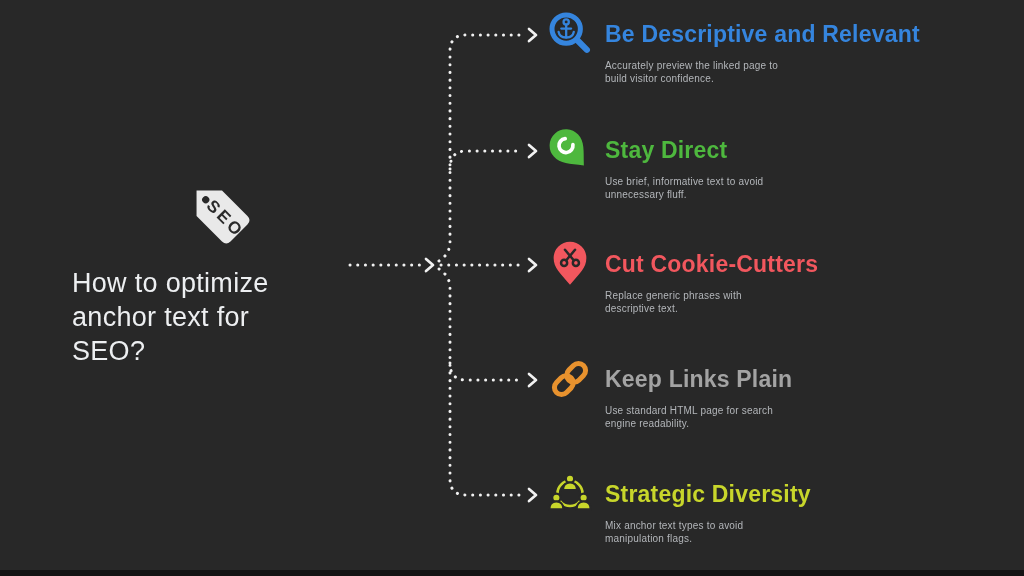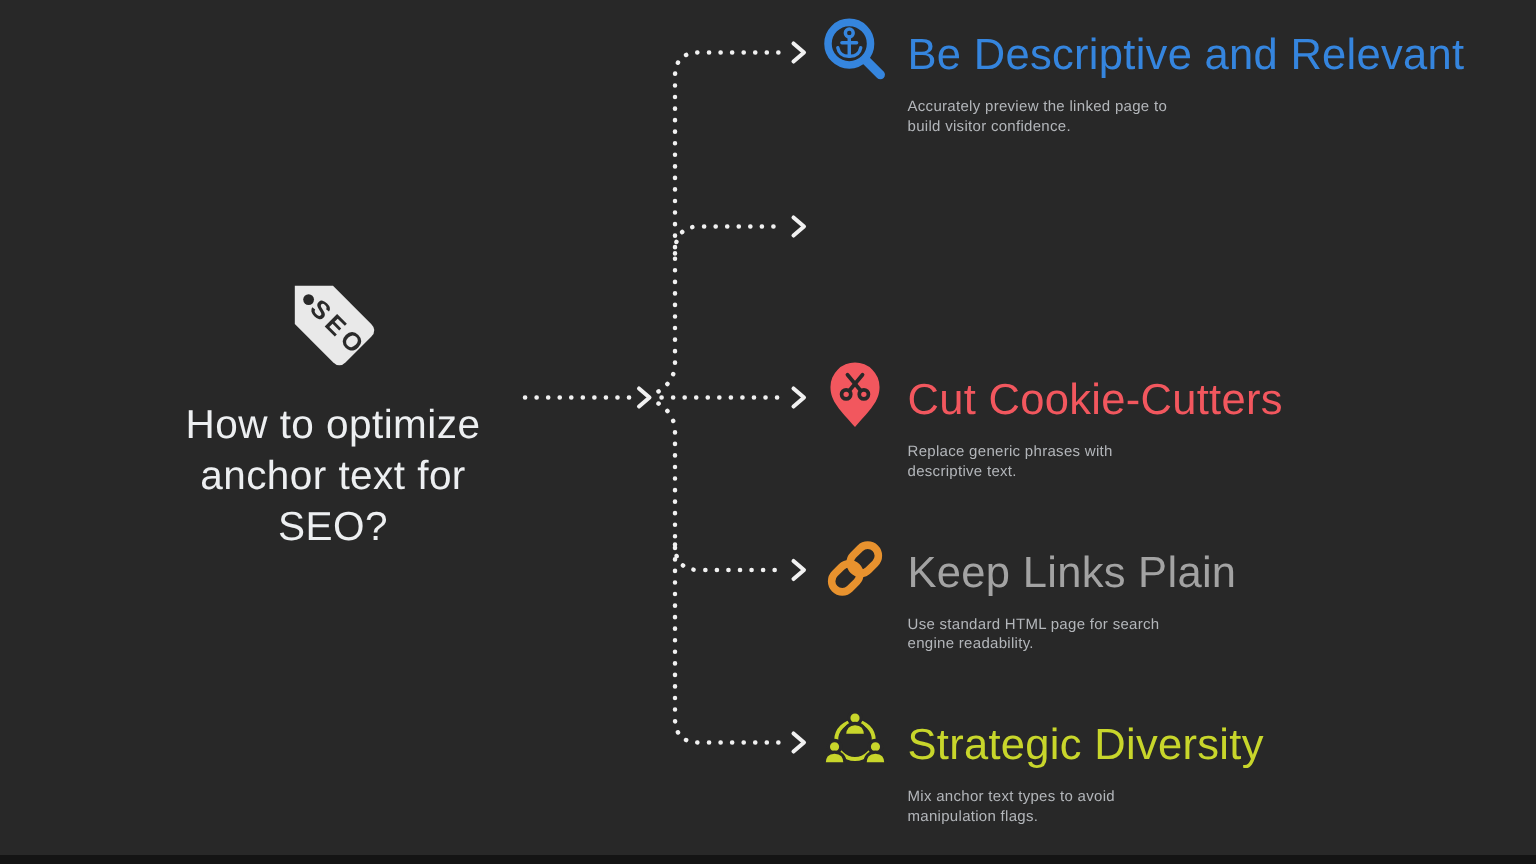--- a/index.html
+++ b/index.html
@@ -22,34 +22,34 @@
   }
   .seo-tag .tag-label {
     position:absolute; left:3px; top:3px; width:88px; height:88px;
     display:flex; align-items:center; justify-content:center;
     transform:rotate(45deg);
     font-size:17px; font-weight:bold; letter-spacing:3px;
     color:#2a2a2a;
   }
   .question {
     position:absolute; left:72px; top:266px; width:300px;
-    text-align:center;
+    text-align:left;
     font-size:27px; font-weight:400; line-height:1.26;
     color:#edeff1;
     white-space:pre-line;
     letter-spacing:.3px;
   }
 
   
   .tip { position:absolute; left:546px; display:flex; gap:9px; }
   .tip-icon { width:50px; height:52px; flex:none; }
   .tip-icon svg { display:block; }
   .tip-text h2 {
     margin:0; padding-top:13px;
-    font-size:29px; font-weight:400; letter-spacing:.2px;
+    font-size:23px; font-weight:700; letter-spacing:.2px;
     line-height:1;
   }
   .tip-text p {
     margin:14px 0 0;
     width:330px;
     font-size:10px; line-height:1.26;
     color:#b3b6ba;
     white-space:pre-line;
     letter-spacing:.2px;
   }
@@ -113,20 +113,35 @@
         </g>
       </svg>
     </span>
     <div class="tip-text">
       <h2 style="color: rgb(53, 133, 222);">Be Descriptive and Relevant</h2>
       <p>Accurately preview the linked page to
 build visitor confidence.</p>
     </div>
   </div>
 
+  <div class="tip" style="top:126px">
+    <span class="tip-icon" style="color: rgb(78, 184, 62);">
+      <svg width="48" height="48" viewBox="0 0 44 44">
+        <g transform="rotate(-42 22 22)">
+          <path d="M22 41 C13 30.5 7 25.5 7 16.5 A15 15 0 0 1 37 16.5 C37 25.5 31 30.5 22 41 Z" fill="currentColor"></path>
+          <circle cx="22" cy="16.5" r="6.4" fill="none" stroke="#ffffff" stroke-width="3.4" stroke-dasharray="30 11" stroke-linecap="round" transform="rotate(35 22 16.5)"></circle>
+        </g>
+      </svg>
+    </span>
+    <div class="tip-text">
+      <h2 style="color: rgb(78, 184, 62);">Stay Direct</h2>
+      <p>Use brief, informative text to avoid
+unnecessary fluff.</p>
+    </div>
+  </div>
 
   <div class="tip" style="top:240px">
     <span class="tip-icon" style="color: rgb(242, 87, 94);">
       <svg width="48" height="48" viewBox="0 0 44 44">
         <path d="M22 41 C13 30.5 7 25.5 7 16.5 A15 15 0 0 1 37 16.5 C37 25.5 31 30.5 22 41 Z" fill="currentColor"></path>
         <g stroke="#282828" fill="none" stroke-width="2.3" stroke-linecap="round">
           <path d="M18.6 18.6 L26.6 9"></path>
           <path d="M25.4 18.6 L17.4 9"></path>
           <circle cx="16.6" cy="21" r="2.8"></circle>
           <circle cx="27.4" cy="21" r="2.8"></circle>

